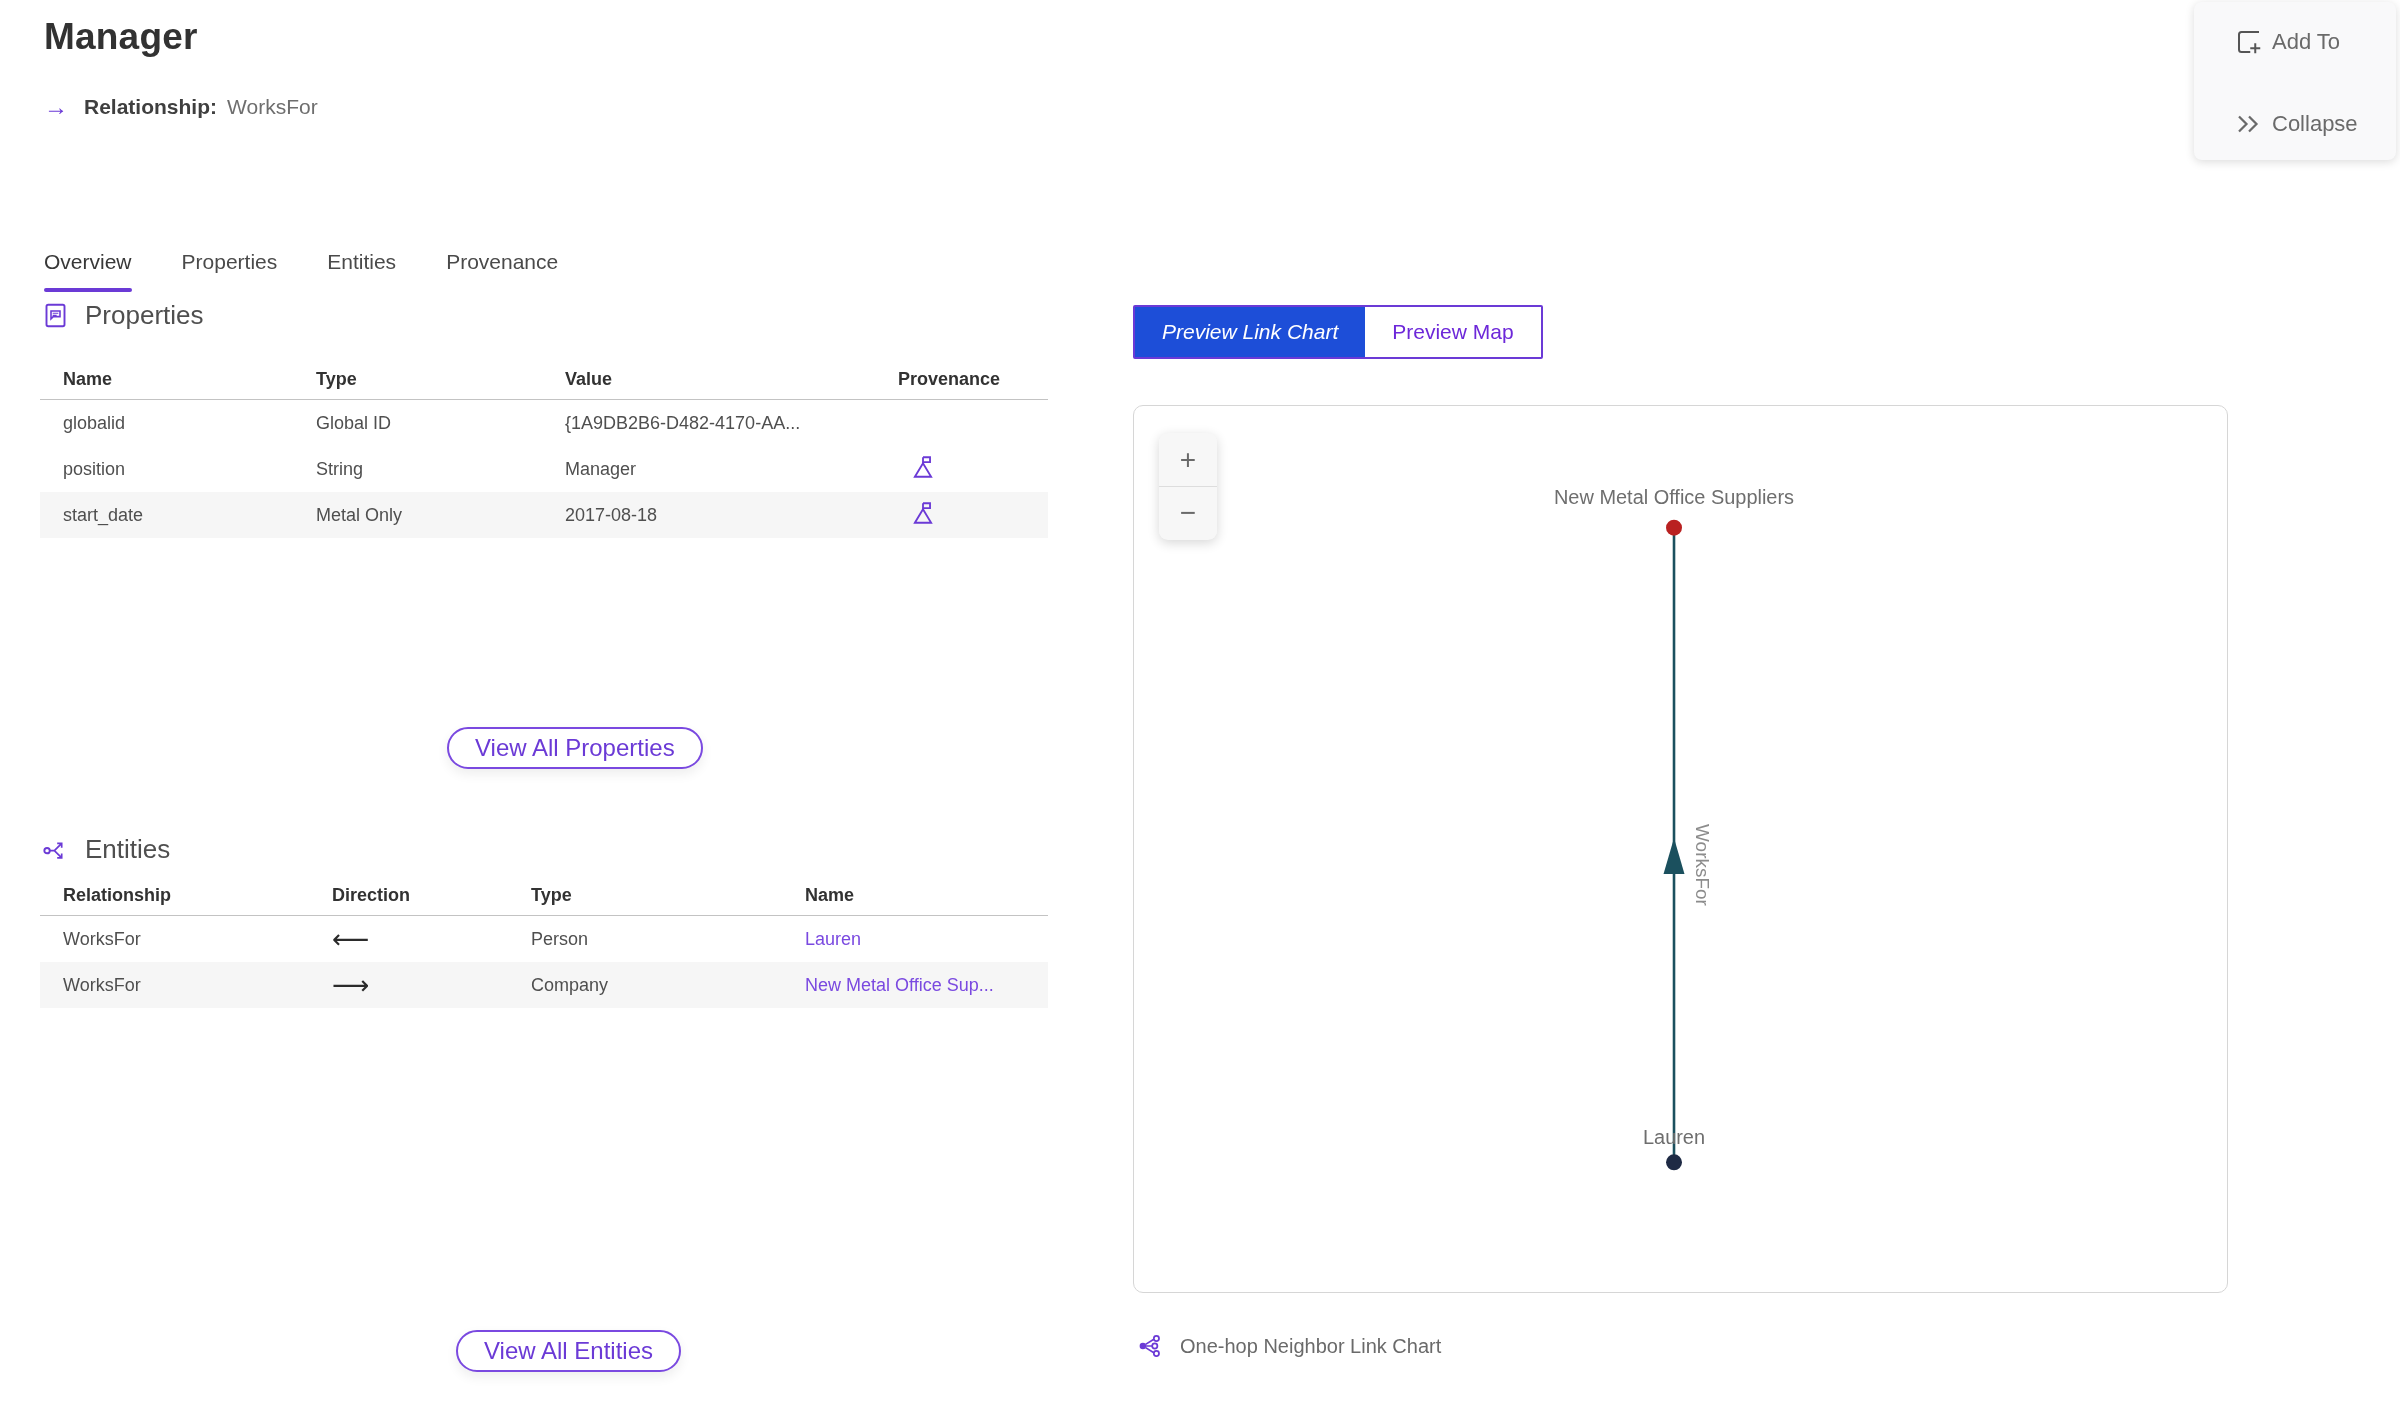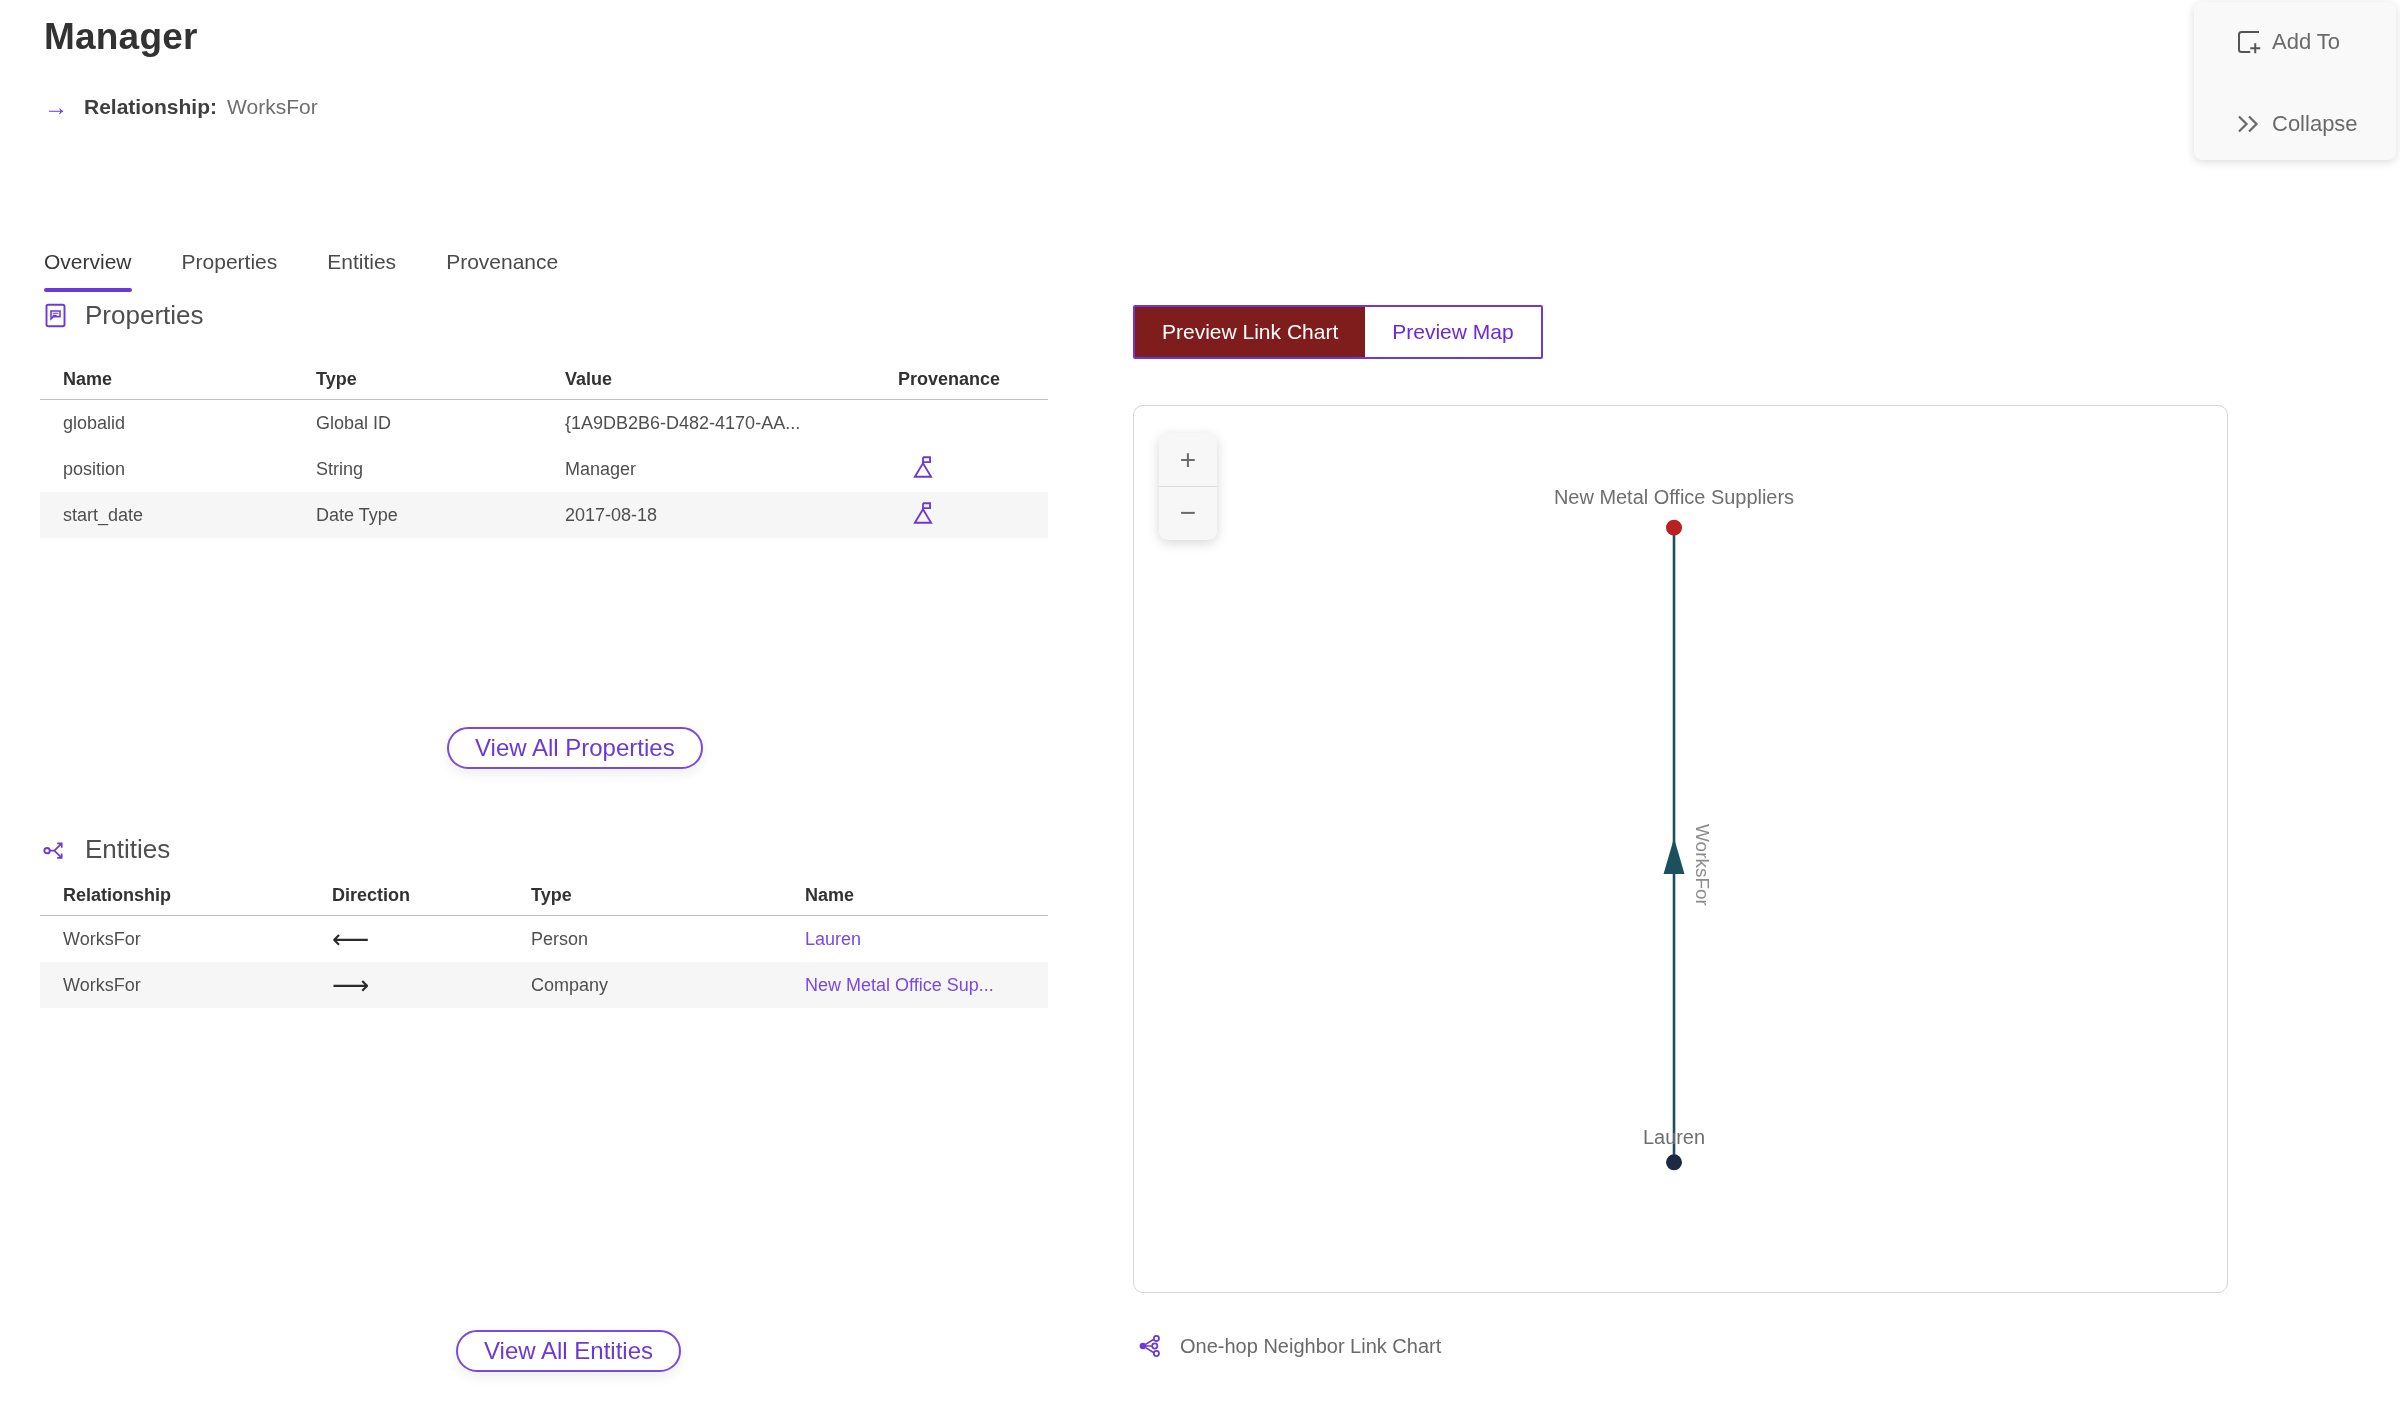--- a/index.html
+++ b/index.html
@@ -51,21 +51,21 @@
   
   .pill-btn { position:absolute; height:42px; border:2px solid #7a49e0; border-radius:22px; background:#fff;
     color:#6b3ad6; font-size:24px; font-family:inherit; padding:0 26px; cursor:pointer;
     box-shadow:0 5px 12px rgba(0,0,0,0.07); }
   .pill-btn.props { left:447px; top:727px; }
   .pill-btn.ents { left:456px; top:1330px; }
 
   
   .preview-toggle { position:absolute; left:1133px; top:305px; display:flex; border:2px solid #6b3ad6; border-radius:2px; height:54px; }
   .ptab { display:flex; align-items:center; padding:0 27px; font-size:21px; cursor:pointer; }
-  .ptab.active { background:#7f1d1d; color:#fff; }
+  .ptab.active { background:#1d4ed8; color:#fff;font-style:italic; }
   .ptab.inactive { background:#fff; color:#6d28d9; }
 
   
   .chart-panel { position:absolute; left:1133px; top:405px; width:1095px; height:888px;
     border:1px solid #d6d6d6; border-radius:10px; background:#fff; }
   .zoom-widget { position:absolute; left:25px; top:27px; width:58px; height:107px; border-radius:9px;
     background:#f7f7f7; box-shadow:0 3px 12px rgba(0,0,0,0.16); overflow:hidden; }
   .zoom-btn { width:100%; height:53px; display:flex; align-items:center; justify-content:center;
     font-size:28px; color:#6a6a6a; cursor:pointer; background:#f7f7f7; border:none; font-family:inherit; }
   .zoom-btn.out { border-top:1px solid #ddd; }
@@ -141,21 +141,21 @@
           <svg width="26" height="26" viewBox="0 0 24 24" fill="none" stroke="#6b3ad6" stroke-width="1.7">
             <path d="M4.5 21 L12 8.5 L19.5 21 Z"></path>
             <path d="M12 8.5 V3"></path>
             <path d="M12 3 h6.5 v4.5 h-6.5"></path>
           </svg>
         </span>
       </div>
     </div>
     <div class="trow stripe">
       <div class="td">start_date</div>
-      <div class="td">Date Type</div>
+      <div class="td">Metal Only</div>
       <div class="td">2017-08-18</div>
       <div class="td">
         <span class="prov-flag">
           <svg width="26" height="26" viewBox="0 0 24 24" fill="none" stroke="#6b3ad6" stroke-width="1.7">
             <path d="M4.5 21 L12 8.5 L19.5 21 Z"></path>
             <path d="M12 8.5 V3"></path>
             <path d="M12 3 h6.5 v4.5 h-6.5"></path>
           </svg>
         </span>
       </div>

